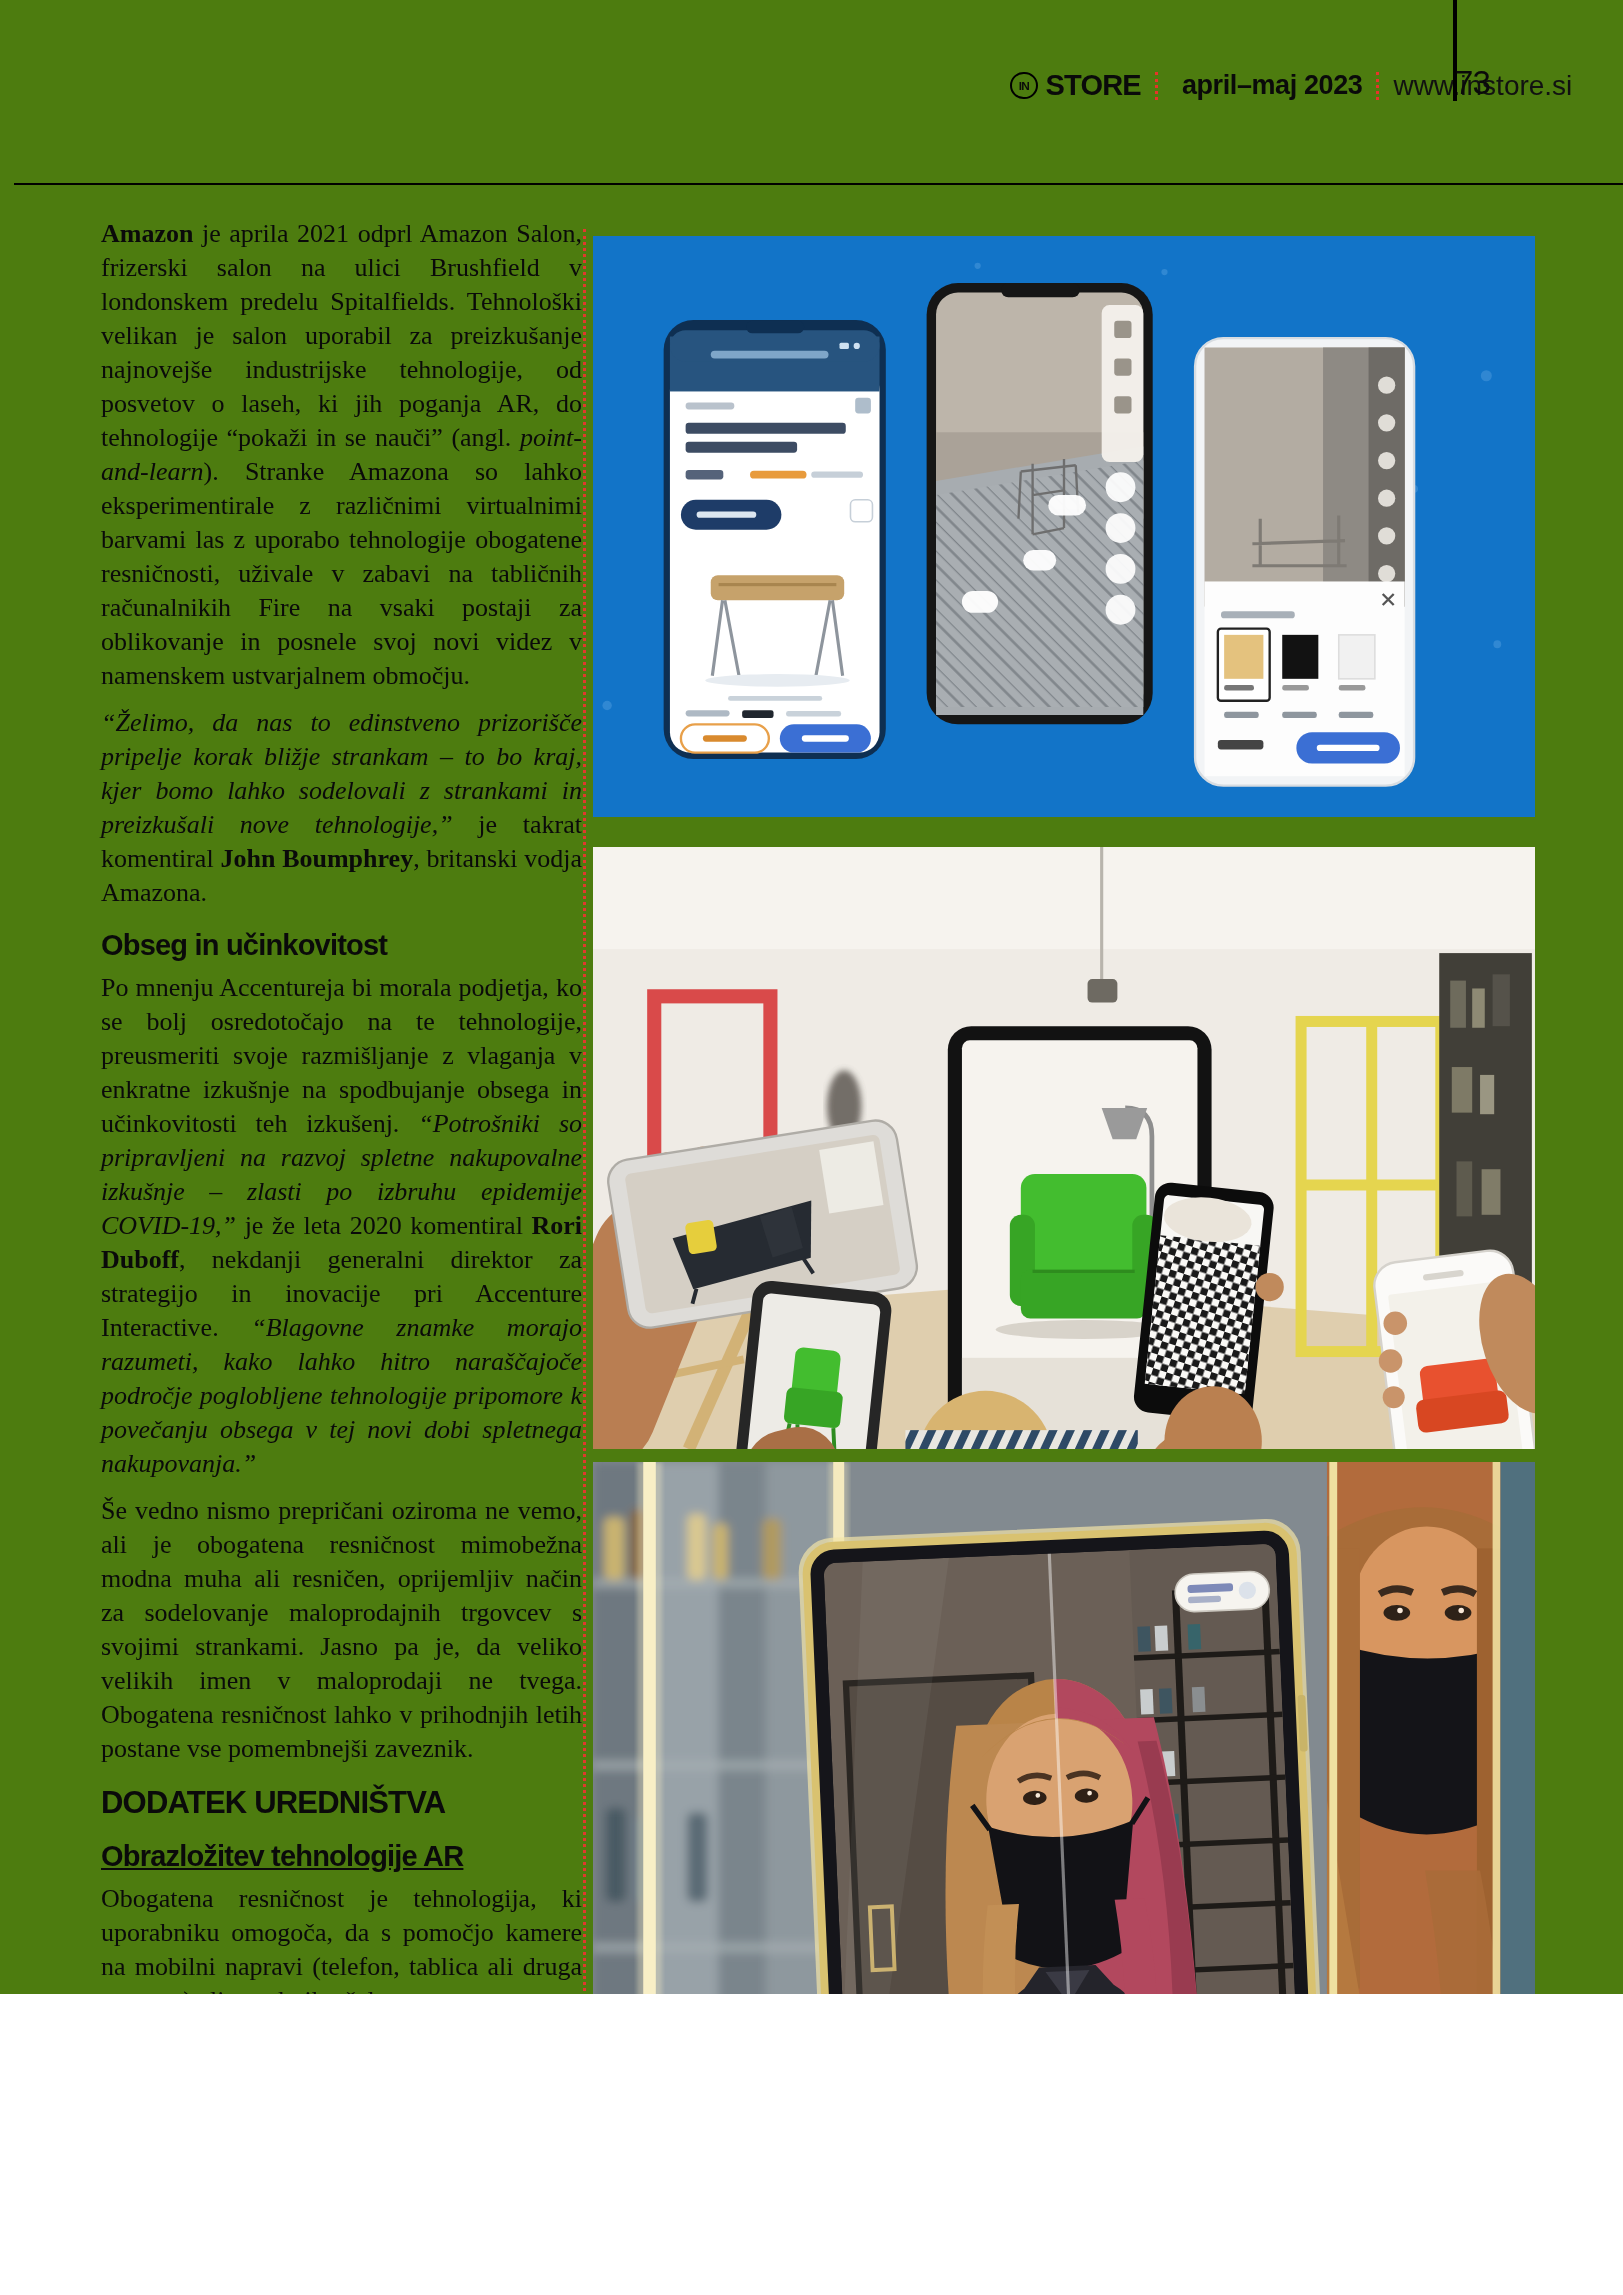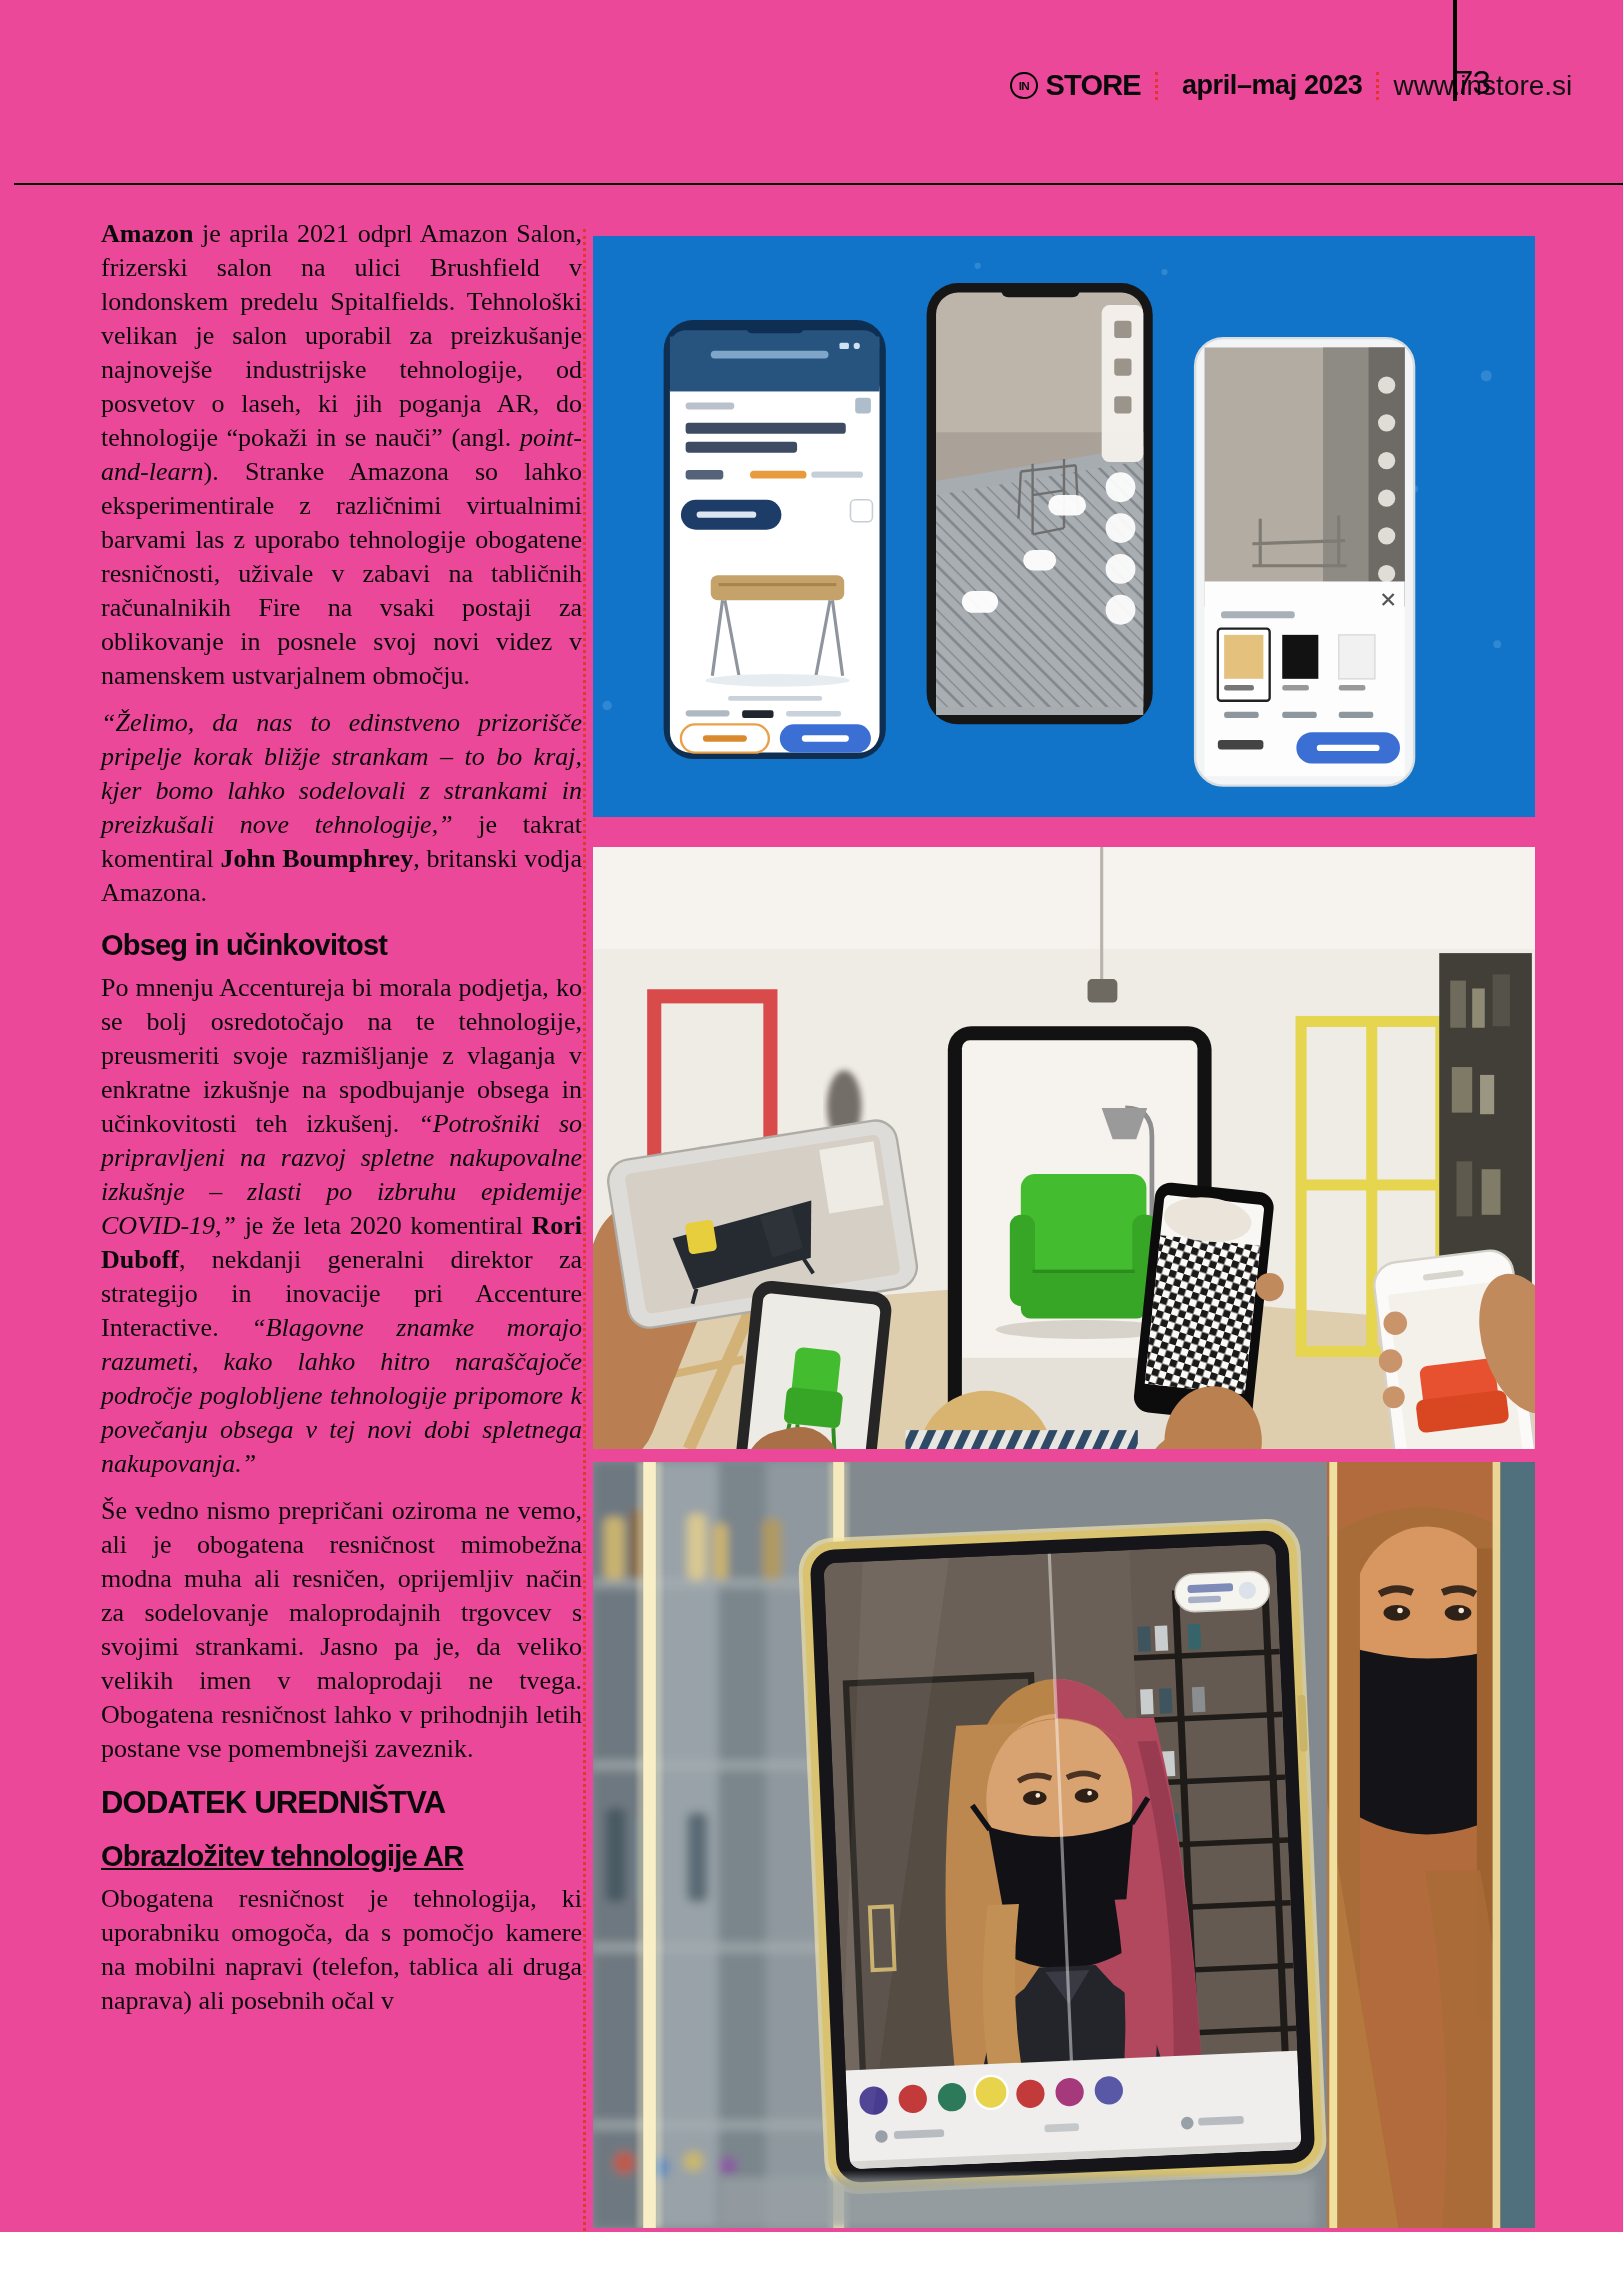--- a/index.html
+++ b/index.html
@@ -1,16 +1,16 @@
 <!DOCTYPE html>
 <html lang="sl" style="font-size:12.6px"><head>
 <meta charset="utf-8">
 <style>
   html,body{margin:0;padding:0;background:#fff;}
-  .page{position:relative;width:1623px;height:2232px;background:#ec4899;overflow:hidden;
+  .page{position:relative;width:1623px;height:1994px;background:#4d7c0f;overflow:hidden;
         font-family:"Liberation Serif", serif;color:#0a0a0a;}
 
   
   .hdr-row{position:absolute;top:66px;left:1010px;height:39px;display:flex;align-items:center;
            gap:14px;font-family:"Liberation Sans", sans-serif;}
   .logo-wrap{display:flex;align-items:center;gap:7.9px;}
   .logo-circle{width:23.6px;height:23.6px;border:2.4px solid #000;border-radius:50%;display:flex;
                align-items:center;justify-content:center;font-weight:700;font-size:11.8px;letter-spacing:-0.8px;}
   .logo-store{font-size:29px;font-weight:700;letter-spacing:-0.8px;}
   .dotsep{height:28px;border-left:3.1px dotted #E8332A;}

